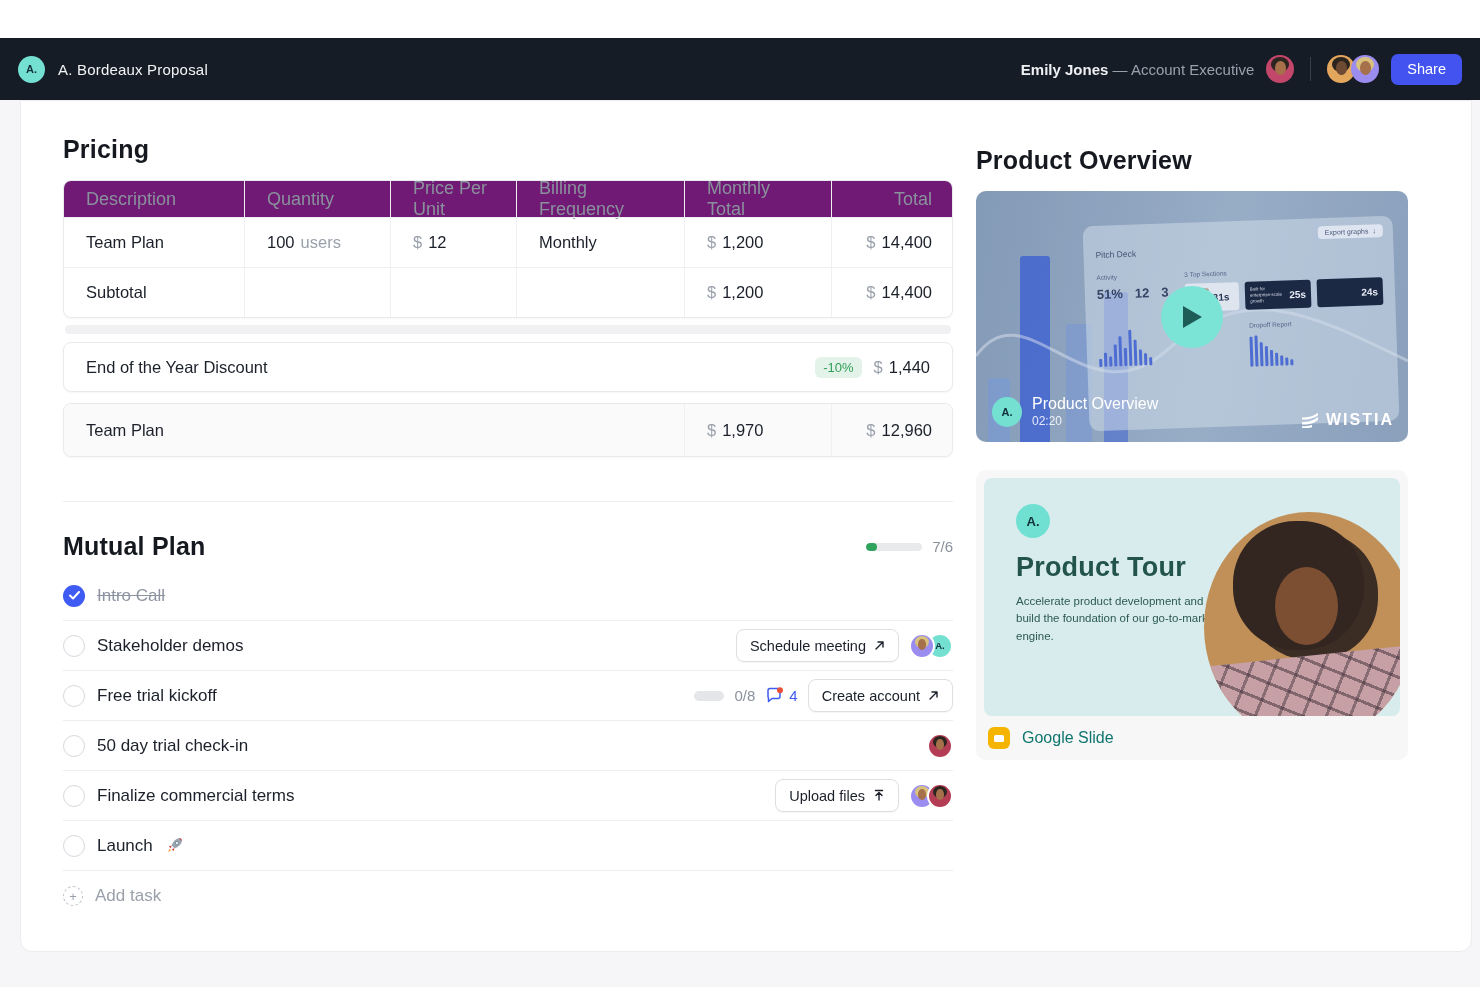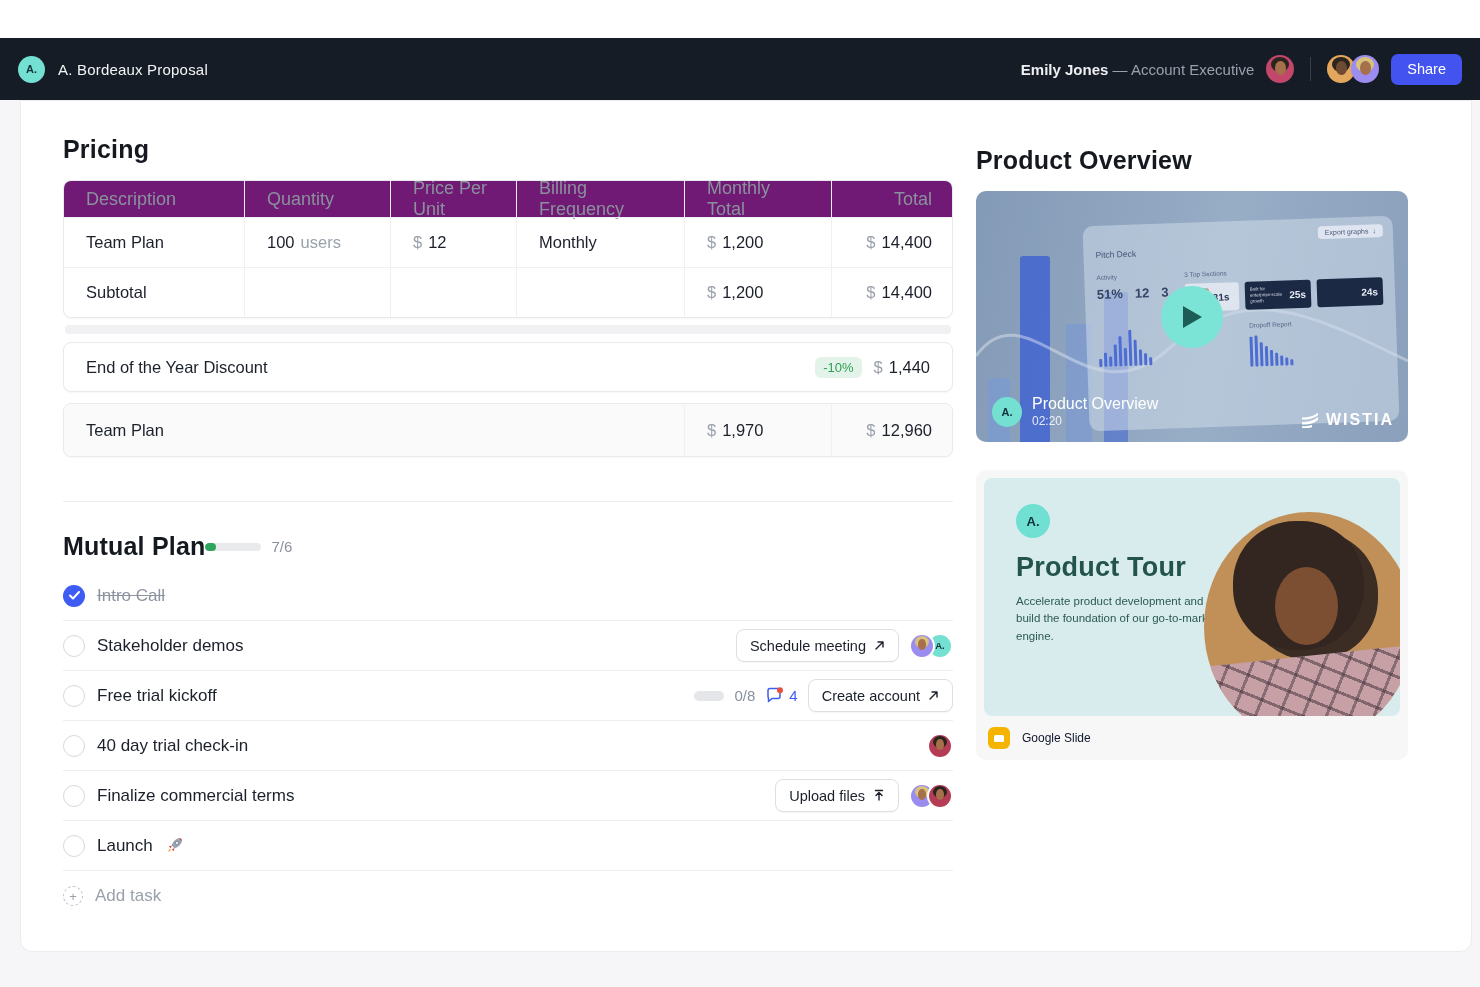--- a/index.html
+++ b/index.html
@@ -94,21 +94,21 @@
     background:#e4f3e9; color:#2e9e57; font-size:13px; padding:3px 8px;
     border-radius:6px; margin-right:12px;
   }
   .money { display:flex; gap:6px; font-size:16.5px; }
   .grid3 { display:grid; grid-template-columns:620px 147px 123px; background:#fafafb; }
   .grid3 .td { border-top:none; height:52px; }
 
   .hr-div { border:none; border-top:1px solid #ecedf0; margin-top:44px; }
 
   
-  .mutual-head { display:flex; align-items:center; margin-top:30px; }
+  .mutual-head { display:flex; align-items:center; justify-content:space-between; margin-top:30px; }
   .progress-wrap { display:flex; align-items:center; gap:10px; }
   .progress-track { width:56px; height:8px; background:#e8eaec; border-radius:5px; overflow:hidden; }
   .progress-fill { width:11px; height:8px; background:#2fa45d; border-radius:5px; }
   .progress-label { color:#8a919d; font-size:15px; }
 
   .task-list { margin-top:10px; list-style:none; }
   .task-row {
     height:50px; display:flex; align-items:center; gap:12px;
     border-bottom:1px solid #edeef0;
   }
@@ -241,21 +241,21 @@
       repeating-linear-gradient(118deg, rgba(60,45,55,.45) 0 3px, transparent 3px 22px),
       #c7a0a6;
     transform:rotate(-6deg);
   }
   .slide-row { display:flex; align-items:center; gap:12px; height:44px; padding-left:4px; cursor:pointer; }
   .slide-icon {
     width:22px; height:22px; background:#f5b400; border-radius:6px;
     display:flex; align-items:center; justify-content:center;
   }
   .slide-icon i { display:block; width:10px; height:7px; background:#fff; border-radius:1.5px; }
-  .slide-label { font-size:12px; color:#0f172a; }
+  .slide-label { font-size:16px; color:#0f766e; }
 </style>
 </head>
 <body>
 
 <div class="topstrip"></div>
 
 <header class="appbar">
   <div class="appbar-left">
     <div class="avatar-teal">A.</div>
     <span class="doc-title">A. Bordeaux Proposal</span>
@@ -406,21 +406,21 @@
             <span>Create account</span>
             <svg width="11" height="11" viewBox="0 0 11 11">
               <path d="M2 9 L9 2 M4 2 H9 V7" stroke="#1b202a" stroke-width="1.4" fill="none" stroke-linecap="round" stroke-linejoin="round"></path>
             </svg>
           </button>
         </span>
       </li>
 
       <li class="task-row">
         <span class="chk"></span>
-        <span class="task-label">40 day trial check-in</span>
+        <span class="task-label">50 day trial check-in</span>
         <span class="task-right">
           <span class="row-avatars">
             <span class="photo p-red"></span>
           </span>
         </span>
       </li>
 
       <li class="task-row">
         <span class="chk"></span>
         <span class="task-label">Finalize commercial terms</span>

